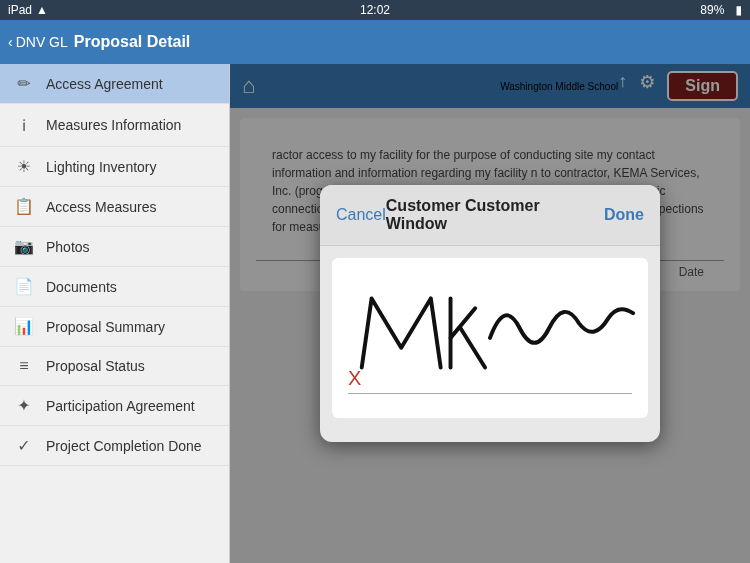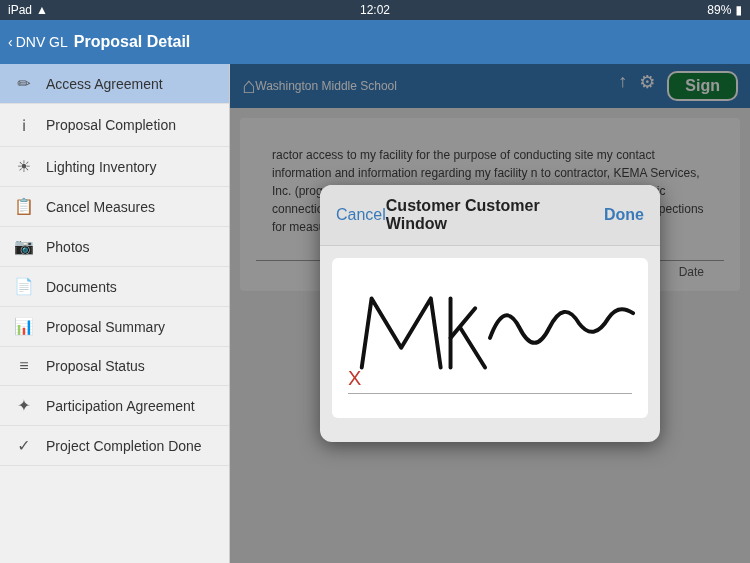--- a/index.html
+++ b/index.html
@@ -11,21 +11,21 @@
       background: #2c3e50;
       display: flex;
       align-items: center;
       justify-content: space-between;
       padding: 0 8px;
       color: white;
       font-size: 12px;
     }
     .status-left { display: flex; align-items: center; gap: 4px; }
     .status-center { position: absolute; left: 50%; transform: translateX(-50%); }
-    .status-right { display: flex; align-items: center; gap: 4px; margin-left: auto; }
+    .status-right { display: flex; align-items: center; gap: 11px; margin-left: auto; }
 
     
     .nav-bar {
       height: 44px;
       background: #3a7ab8;
       display: flex;
       align-items: center;
       padding: 0 8px;
     }
     .nav-back {
@@ -67,29 +67,29 @@
     }
 
     
     .content-top-bar {
       height: 44px;
       background: #3a7ab8;
       display: flex;
       align-items: center;
       padding: 0 12px;
     }
-    .content-top-title { color: #ffffff; font-size: 12px; flex: 1; text-align: left; }
+    .content-top-title { color: #000000; font-size: 10px; flex: 1; text-align: right; }
     .content-top-icons { display: flex; gap: 12px; }
 
     
     .sign-btn {
-      background: #15803d;
+      background: #7f1d1d;
       color: white;
       border: 2px solid white;
-      border-radius: 10px;
+      border-radius: 5px;
       padding: 4px 16px;
       font-size: 16px;
       font-weight: bold;
       cursor: pointer;
     }
 
     
     .agreement-content {
       padding: 16px;
       font-size: 12px;
@@ -214,31 +214,31 @@
 
   <div class="sidebar">
 
     <div class="sidebar-item highlighted">
       <span class="sidebar-icon">✏</span>
       <span>Access Agreement</span>
     </div>
 
     <div class="sidebar-item">
       <span class="sidebar-icon">ℹ</span>
-      <span>Proposal Completion</span>
+      <span>Measures Information</span>
     </div>
 
     <div class="sidebar-item">
       <span class="sidebar-icon">☀</span>
       <span>Lighting Inventory</span>
     </div>
 
     <div class="sidebar-item">
       <span class="sidebar-icon">📋</span>
-      <span>Cancel Measures</span>
+      <span>Access Measures</span>
     </div>
 
     <div class="sidebar-item">
       <span class="sidebar-icon">📷</span>
       <span>Photos</span>
     </div>
 
     <div class="sidebar-item">
       <span class="sidebar-icon">📄</span>
       <span>Documents</span>

